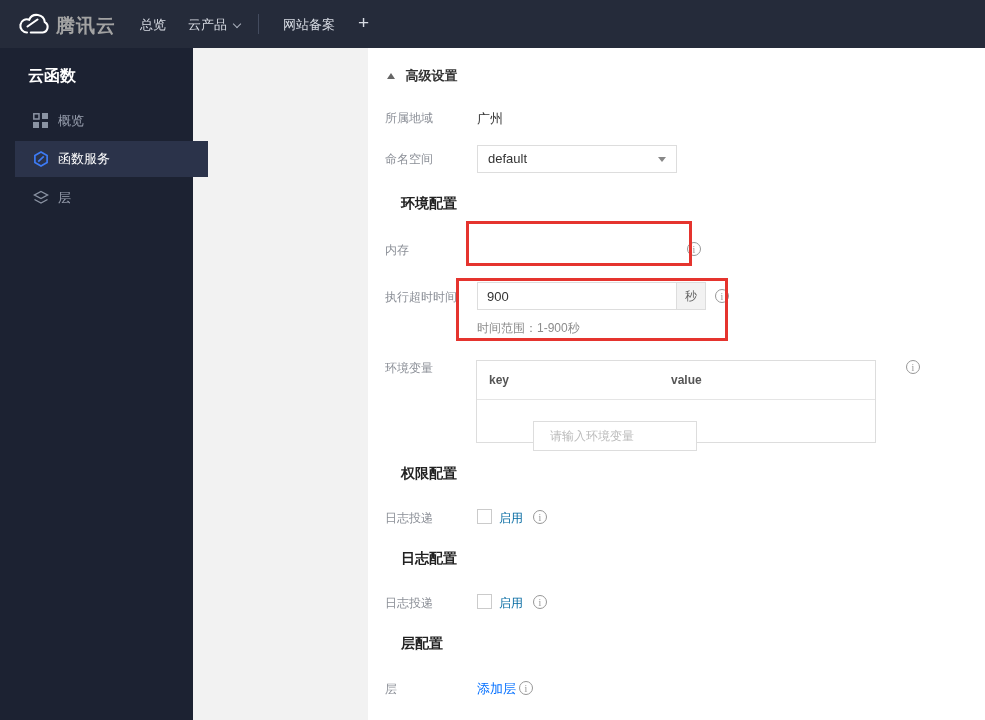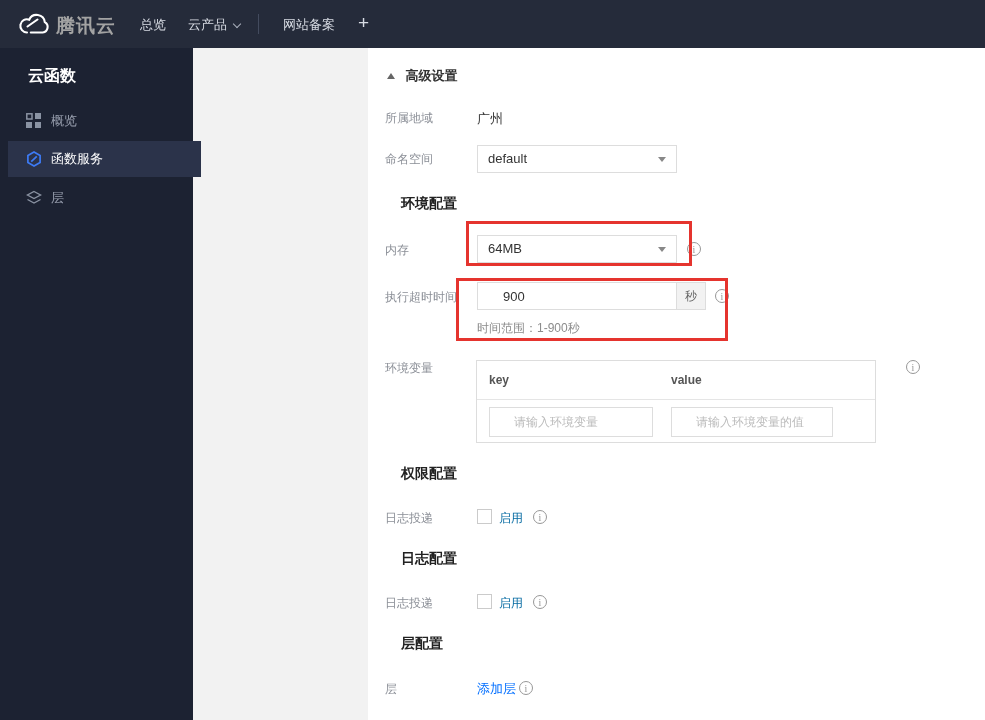--- a/index.html
+++ b/index.html
@@ -12,21 +12,21 @@
   .brand { position:absolute; left:56px; top:13px; color:#a3a3a3; font-size:19px; font-weight:bold; letter-spacing:1px; }
   .nav-item { position:absolute; top:16px; color:#d8dce4; font-size:13px; cursor:pointer; }
   .nav-chevron { display:inline-block; width:6px; height:6px; border-right:1px solid #aab1bd;
     border-bottom:1px solid #aab1bd; transform:rotate(45deg); margin-left:7px; vertical-align:2px; }
   .nav-divider { position:absolute; left:258px; top:14px; width:1px; height:20px; background:#434b5e; }
   .nav-plus { position:absolute; left:358px; top:12px; color:#d8dce4; font-size:19px; cursor:pointer; }
 
   
   .sidebar { position:absolute; top:48px; left:0; width:193px; height:672px; background:#1c2232; z-index:10; }
   .sidebar-title { position:absolute; left:28px; top:18px; color:#ffffff; font-size:16px; font-weight:bold; }
-  .side-item { position:absolute; left:8px; width:193px; height:36px; cursor:pointer;padding-left:48px; }
+  .side-item { position:absolute; left:15px; width:193px; height:36px; cursor:pointer;padding-left:48px; }
   .side-item .icon { position:absolute; left:18px; top:10px; }
   .side-item .lbl { position:absolute; left:43px; top:0; line-height:36px; font-size:13px; color:#9aa1b0; }
   .side-item.active { background:#2b334a; }
   .side-item.active .lbl { color:#ffffff; }
 
   
   .gray-col { position:absolute; top:48px; left:193px; width:175px; height:672px; background:#f2f2f2; }
   .content { position:absolute; top:48px; left:368px; width:617px; height:672px; background:#fff; }
 
   .abs { position:absolute; }
@@ -37,36 +37,36 @@
   .collapse-tri { display:inline-block; width:0; height:0; border-left:4px solid transparent;
     border-right:4px solid transparent; border-bottom:6px solid #666; margin-right:6px; vertical-align:1px; }
   .collapse-lbl { font-size:13px; font-weight:bold; color:#333; }
 
   .select-box { position:absolute; width:200px; height:28px; border:1px solid #ddd; background:#fff; cursor:pointer; }
   .select-box .sel-val { position:absolute; left:10px; top:0; line-height:26px; font-size:13px; color:#333; }
   .sel-caret { position:absolute; right:10px; top:11px; width:0; height:0;
     border-left:4px solid transparent; border-right:4px solid transparent; border-top:5px solid #888; }
 
   .text-input { height:28px; border:1px solid #ddd; background:#fff; font-size:13px; color:#333;
-    padding:0 25px; font-family:"Liberation Sans","DejaVu Sans",sans-serif; outline:none; }
+    padding:0 9px; font-family:"Liberation Sans","DejaVu Sans",sans-serif; outline:none; }
   .addon { position:absolute; width:30px; height:28px; background:#f2f2f2; border:1px solid #ddd;
     text-align:center; line-height:26px; font-size:12px; color:#666; }
   .hint { font-size:12px; color:#8c8c8c; }
 
   .info-icon { position:absolute; width:14px; height:14px; border:1px solid #979797; border-radius:50%;
     color:#979797; font-size:10px; text-align:center; line-height:13px; background:#fff; cursor:pointer; }
   .info-icon::before { content:"i"; font-family:"Liberation Serif","DejaVu Serif",serif; }
 
   .hl-box { position:absolute; border:3px solid #e5342e; z-index:5; pointer-events:none; }
 
   .env-table { position:absolute; left:108px; top:312px; width:400px; height:83px; border:1px solid #ddd; background:#fff; }
   .env-table .hdr { position:absolute; top:0; height:38px; line-height:38px; font-size:12px; font-weight:bold; color:#555; }
   .env-table .hline { position:absolute; left:0; top:38px; width:398px; height:1px; background:#e5e5e5; }
-  .env-input { position:absolute; top:46px; height:30px; border:1px solid #ddd; font-size:12px; color:#333;
-    padding:0 24px; font-family:"Liberation Sans","DejaVu Sans",sans-serif; outline:none; }
+  .env-input { position:absolute; top:60px; height:30px; border:1px solid #ddd; font-size:12px; color:#333;
+    padding:0 16px; font-family:"Liberation Sans","DejaVu Sans",sans-serif; outline:none;margin-left:44px; }
   .env-input::placeholder { color:#bbb; }
 
   .checkbox { position:absolute; width:15px; height:15px; border:1px solid #cbcbcb; background:#fff; cursor:pointer; }
   .cb-label { font-size:12px; color:#0369a1; }
   .link { font-size:13px; color:#006eff; cursor:pointer; }
 </style>
 </head>
 <body>
 
 <div class="navbar">
@@ -136,41 +136,36 @@
   <div class="select-box" style="left:109px; top:97px;">
     <span class="sel-val">default</span>
     <span class="sel-caret"></span>
   </div>
 
   <div class="abs section-h" style="left:17px; top:147px;">环境配置</div>
 
   <div class="hl-box" style="left:98px; top:173px; width:226px; height:45px;"></div>
 
   <div class="abs form-label" style="left:17px; top:194px;">内存</div>
-  <div class="select-box" style="left:109px; top:187px;">
-    <span class="sel-val">64MB</span>
-    <span class="sel-caret"></span>
-  </div>
   <span class="info-icon" style="left:319px; top:194px;"></span>
 
   <div class="hl-box" style="left:88px; top:230px; width:272px; height:63px;"></div>
 
   <div class="abs form-label" style="left:17px; top:241px;">执行超时时间</div>
   <input class="text-input abs" style="left: 109px; top: 234px; width: 200px;" value="900">
   <div class="addon" style="left:308px; top:234px;">秒</div>
   <span class="info-icon" style="left:347px; top:241px;"></span>
   <div class="abs hint" style="left:109px; top:272px;">时间范围：1-900秒</div>
 
   <div class="abs form-label" style="left:17px; top:312px;">环境变量</div>
   <div class="env-table">
     <span class="hdr" style="left:12px;">key</span>
     <span class="hdr" style="left:194px;">value</span>
     <div class="hline"></div>
     <input class="env-input" style="left: 12px; width: 164px;" placeholder="请输入环境变量">
-    <input class="env-input" style="left: 194px; width: 162px;" placeholder="请输入环境变量的值">
   </div>
   <span class="info-icon" style="left:538px; top:312px;"></span>
 
   <div class="abs section-h" style="left:17px; top:417px;">权限配置</div>
 
   <div class="abs form-label" style="left:17px; top:462px;">日志投递</div>
   <span class="checkbox" style="left:109px; top:461px;"></span>
   <span class="abs cb-label" style="left:131px; top:462px;">启用</span>
   <span class="info-icon" style="left:165px; top:462px;"></span>
 

